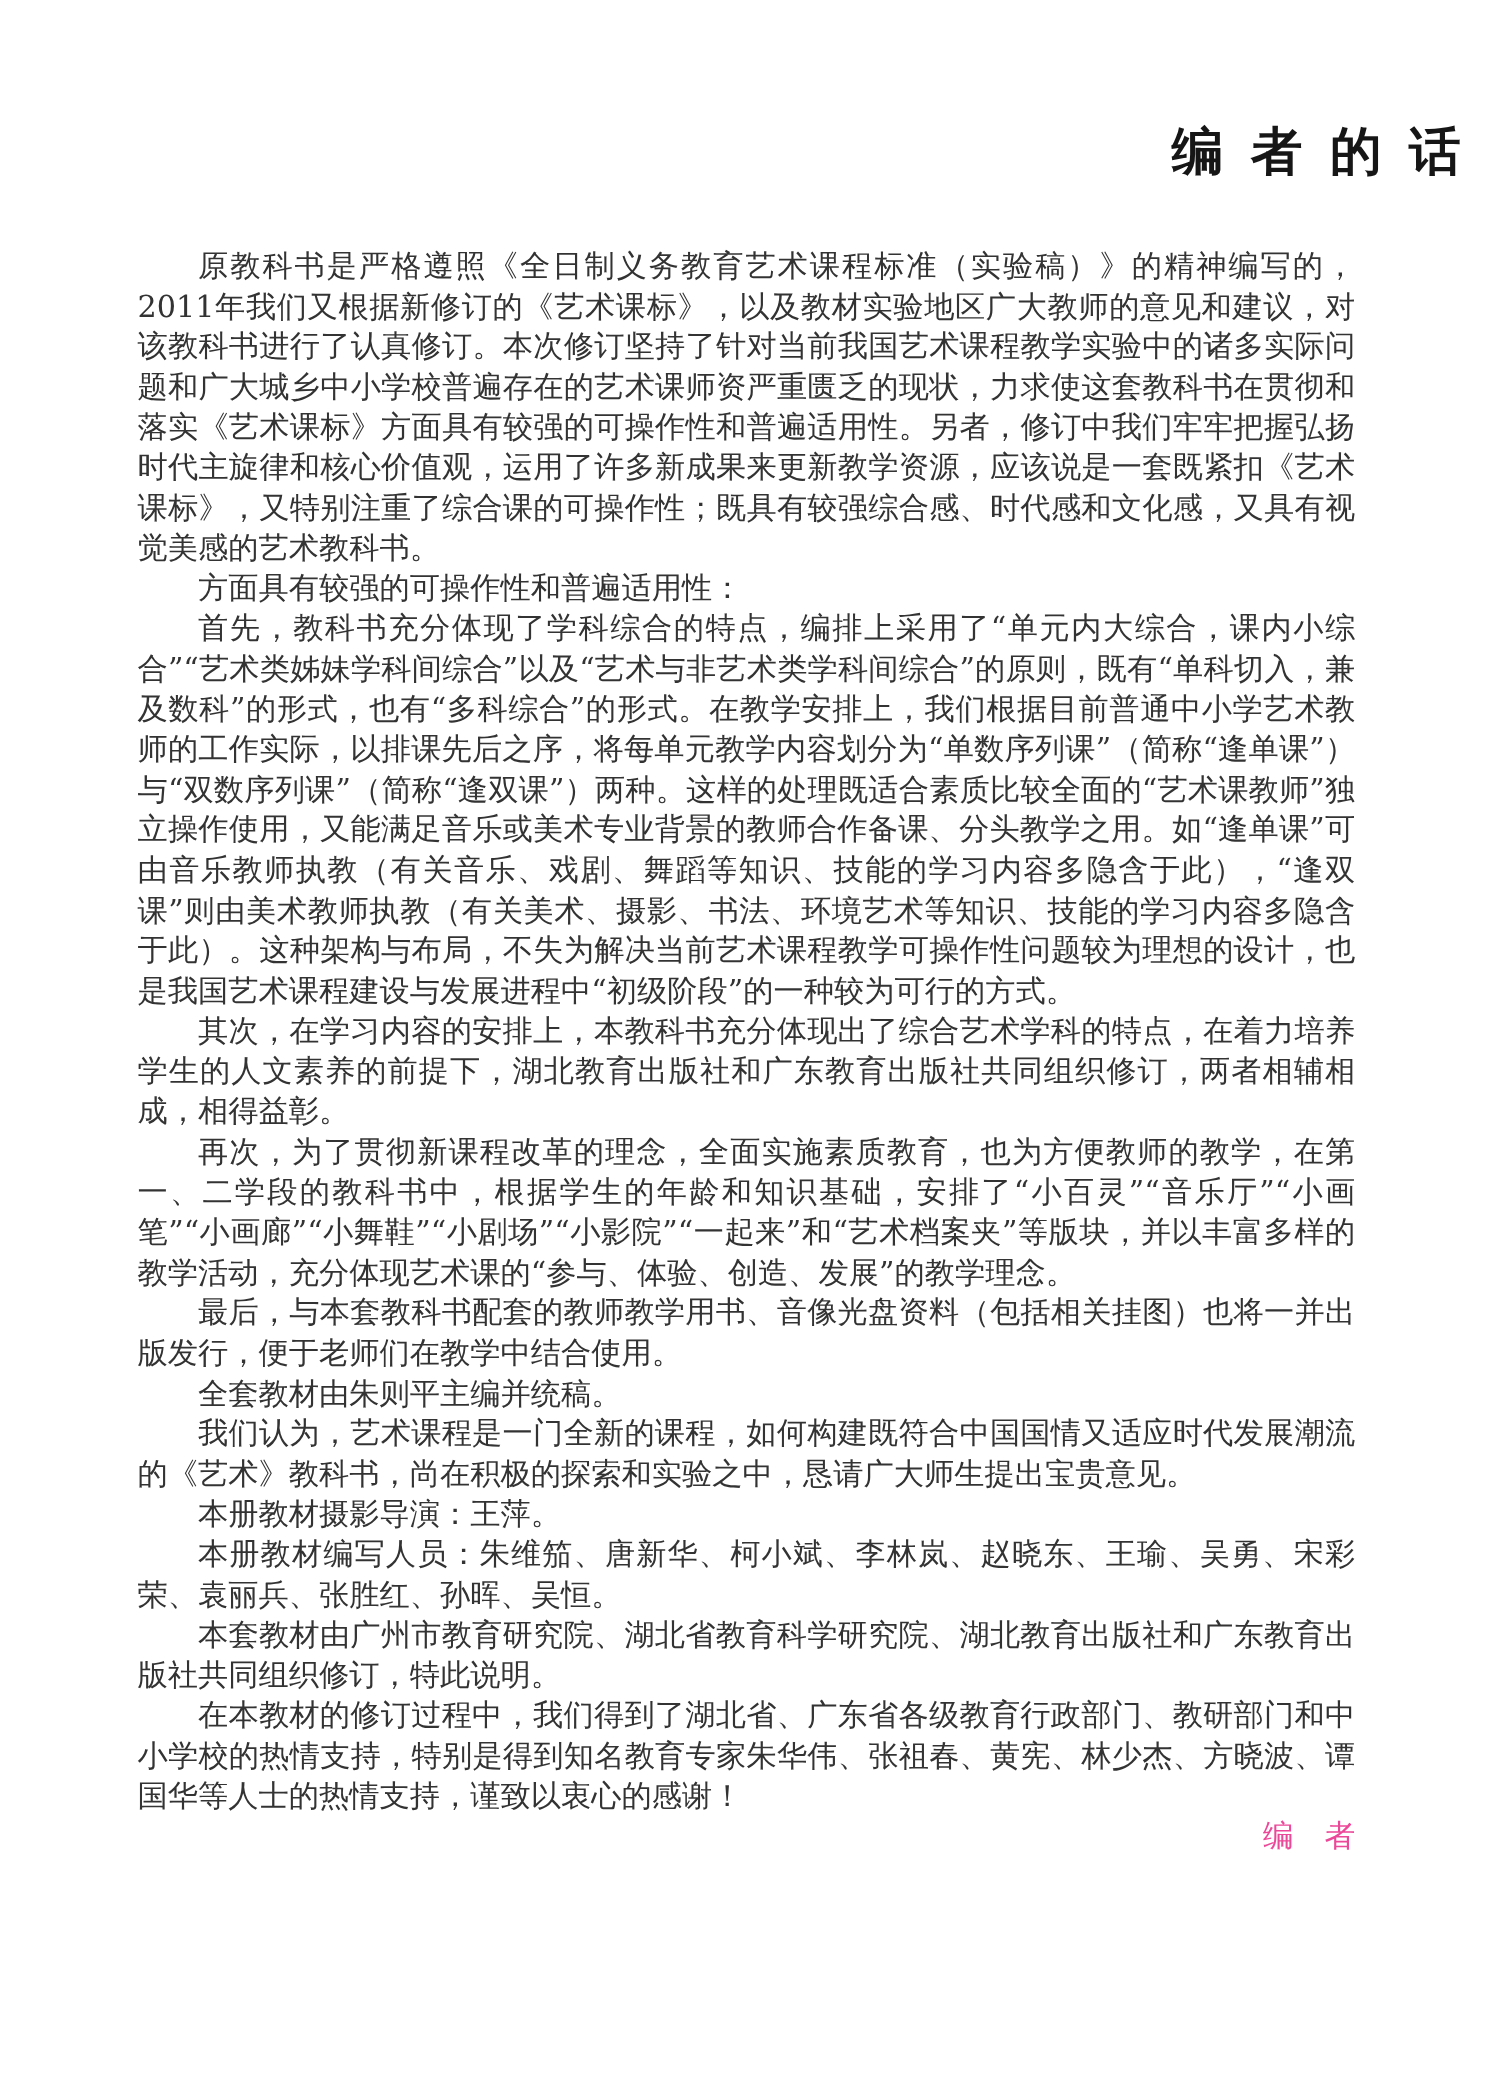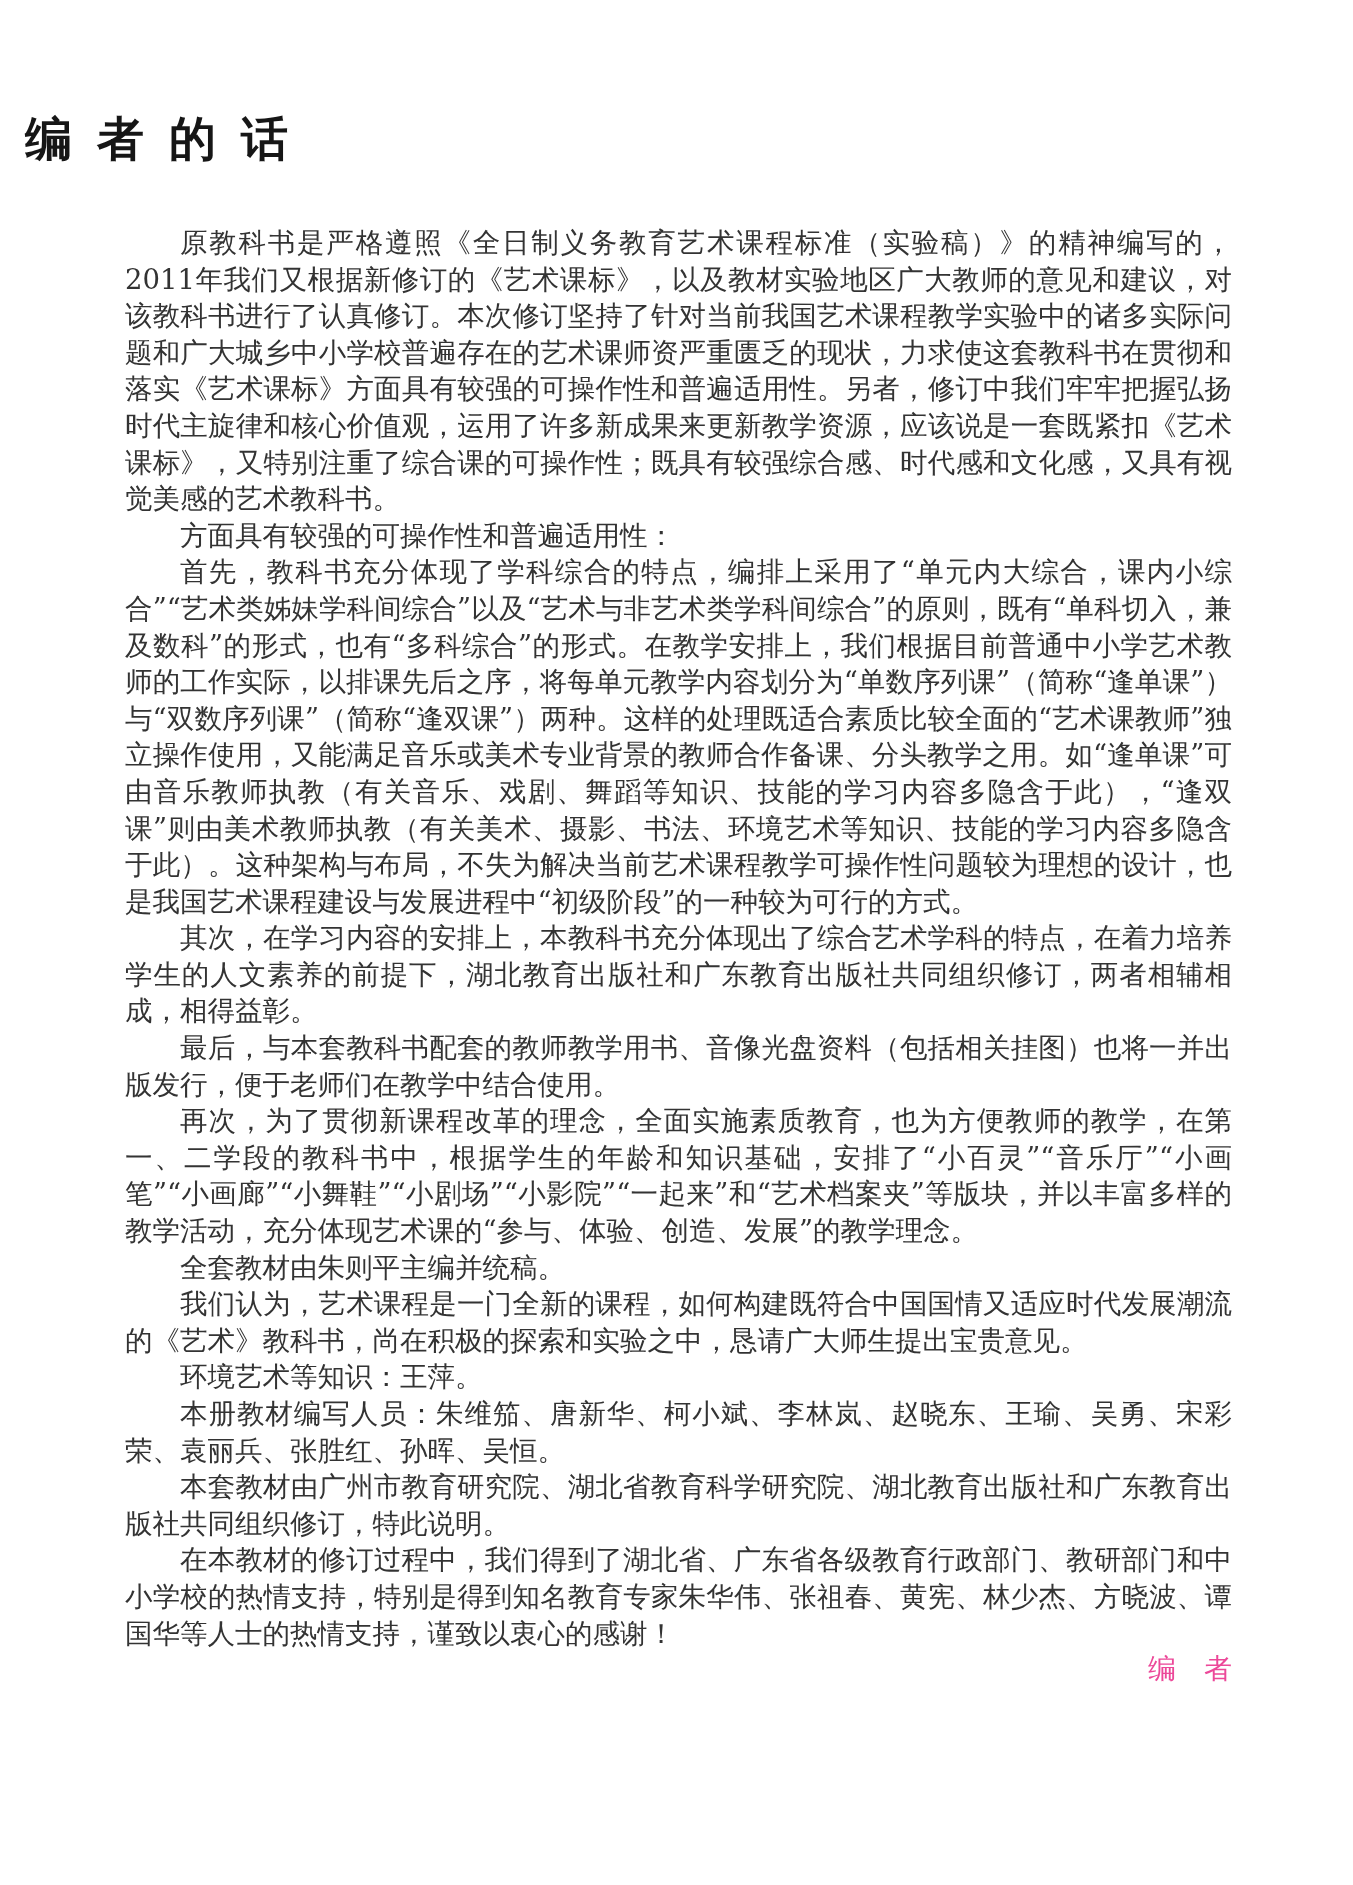--- a/index.html
+++ b/index.html
@@ -14,21 +14,21 @@
     margin: 0 auto;
     background: #ffffff;
     overflow: hidden;
     color: #2f2f2f;
     font-family: "DejaVu Serif", "Liberation Serif", serif;
   }
   .doc-title {
     margin: 0;
     padding-top: 110px;
     padding-left: 25px; 
-    text-align: left;
+    text-align: right;
     font-family: "DejaVu Sans", "Liberation Sans", sans-serif;
     font-weight: 700;
     font-size: 47px;
     line-height: 58px;
     letter-spacing: 25px;
     color: #161616;
   }
   .article {
     margin: 56px 121px 0 125px; 
     font-size: 27.5px;
@@ -54,23 +54,23 @@
 <body>
 
 <div class="page">
   <h1 class="doc-title">编者的话</h1>
 
   <div class="article">
     <p>原教科书是严格遵照《全日制义务教育艺术课程标准（实验稿）》的精神编写的，2011年我们又根据新修订的《艺术课标》，以及教材实验地区广大教师的意见和建议，对该教科书进行了认真修订。本次修订坚持了针对当前我国艺术课程教学实验中的诸多实际问题和广大城乡中小学校普遍存在的艺术课师资严重匮乏的现状，力求使这套教科书在贯彻和落实《艺术课标》方面具有较强的可操作性和普遍适用性。另者，修订中我们牢牢把握弘扬时代主旋律和核心价值观，运用了许多新成果来更新教学资源，应该说是一套既紧扣《艺术课标》，又特别注重了综合课的可操作性；既具有较强综合感、时代感和文化感，又具有视觉美感的艺术教科书。</p>
     <p>方面具有较强的可操作性和普遍适用性：</p>
     <p>首先，教科书充分体现了学科综合的特点，编排上采用了“单元内大综合，课内小综合”“艺术类姊妹学科间综合”以及“艺术与非艺术类学科间综合”的原则，既有“单科切入，兼及数科”的形式，也有“多科综合”的形式。在教学安排上，我们根据目前普通中小学艺术教师的工作实际，以排课先后之序，将每单元教学内容划分为“单数序列课”（简称“逢单课”）与“双数序列课”（简称“逢双课”）两种。这样的处理既适合素质比较全面的“艺术课教师”独立操作使用，又能满足音乐或美术专业背景的教师合作备课、分头教学之用。如“逢单课”可由音乐教师执教（有关音乐、戏剧、舞蹈等知识、技能的学习内容多隐含于此），“逢双课”则由美术教师执教（有关美术、摄影、书法、环境艺术等知识、技能的学习内容多隐含于此）。这种架构与布局，不失为解决当前艺术课程教学可操作性问题较为理想的设计，也是我国艺术课程建设与发展进程中“初级阶段”的一种较为可行的方式。</p>
     <p>其次，在学习内容的安排上，本教科书充分体现出了综合艺术学科的特点，在着力培养学生的人文素养的前提下，湖北教育出版社和广东教育出版社共同组织修订，两者相辅相成，相得益彰。</p>
+    <p>再次，为了贯彻新课程改革的理念，全面实施素质教育，也为方便教师的教学，在第一、二学段的教科书中，根据学生的年龄和知识基础，安排了“小百灵”“音乐厅”“小画笔”“小画廊”“小舞鞋”“小剧场”“小影院”“一起来”和“艺术档案夹”等版块，并以丰富多样的教学活动，充分体现艺术课的“参与、体验、创造、发展”的教学理念。</p>
     <p>最后，与本套教科书配套的教师教学用书、音像光盘资料（包括相关挂图）也将一并出版发行，便于老师们在教学中结合使用。</p>
-    <p>再次，为了贯彻新课程改革的理念，全面实施素质教育，也为方便教师的教学，在第一、二学段的教科书中，根据学生的年龄和知识基础，安排了“小百灵”“音乐厅”“小画笔”“小画廊”“小舞鞋”“小剧场”“小影院”“一起来”和“艺术档案夹”等版块，并以丰富多样的教学活动，充分体现艺术课的“参与、体验、创造、发展”的教学理念。</p>
     <p>全套教材由朱则平主编并统稿。</p>
     <p>我们认为，艺术课程是一门全新的课程，如何构建既符合中国国情又适应时代发展潮流的《艺术》教科书，尚在积极的探索和实验之中，恳请广大师生提出宝贵意见。</p>
-    <p>环境艺术等知识：王萍。</p>
+    <p>本册教材摄影导演：王萍。</p>
     <p>本册教材编写人员：朱维笳、唐新华、柯小斌、李林岚、赵晓东、王瑜、吴勇、宋彩荣、袁丽兵、张胜红、孙晖、吴恒。</p>
     <p>本套教材由广州市教育研究院、湖北省教育科学研究院、湖北教育出版社和广东教育出版社共同组织修订，特此说明。</p>
     <p>在本教材的修订过程中，我们得到了湖北省、广东省各级教育行政部门、教研部门和中小学校的热情支持，特别是得到知名教育专家朱华伟、张祖春、黄宪、林少杰、方晓波、谭国华等人士的热情支持，谨致以衷心的感谢！</p>
     <p class="signature">编　者</p>
   </div>
 </div>
 
 </body></html>

